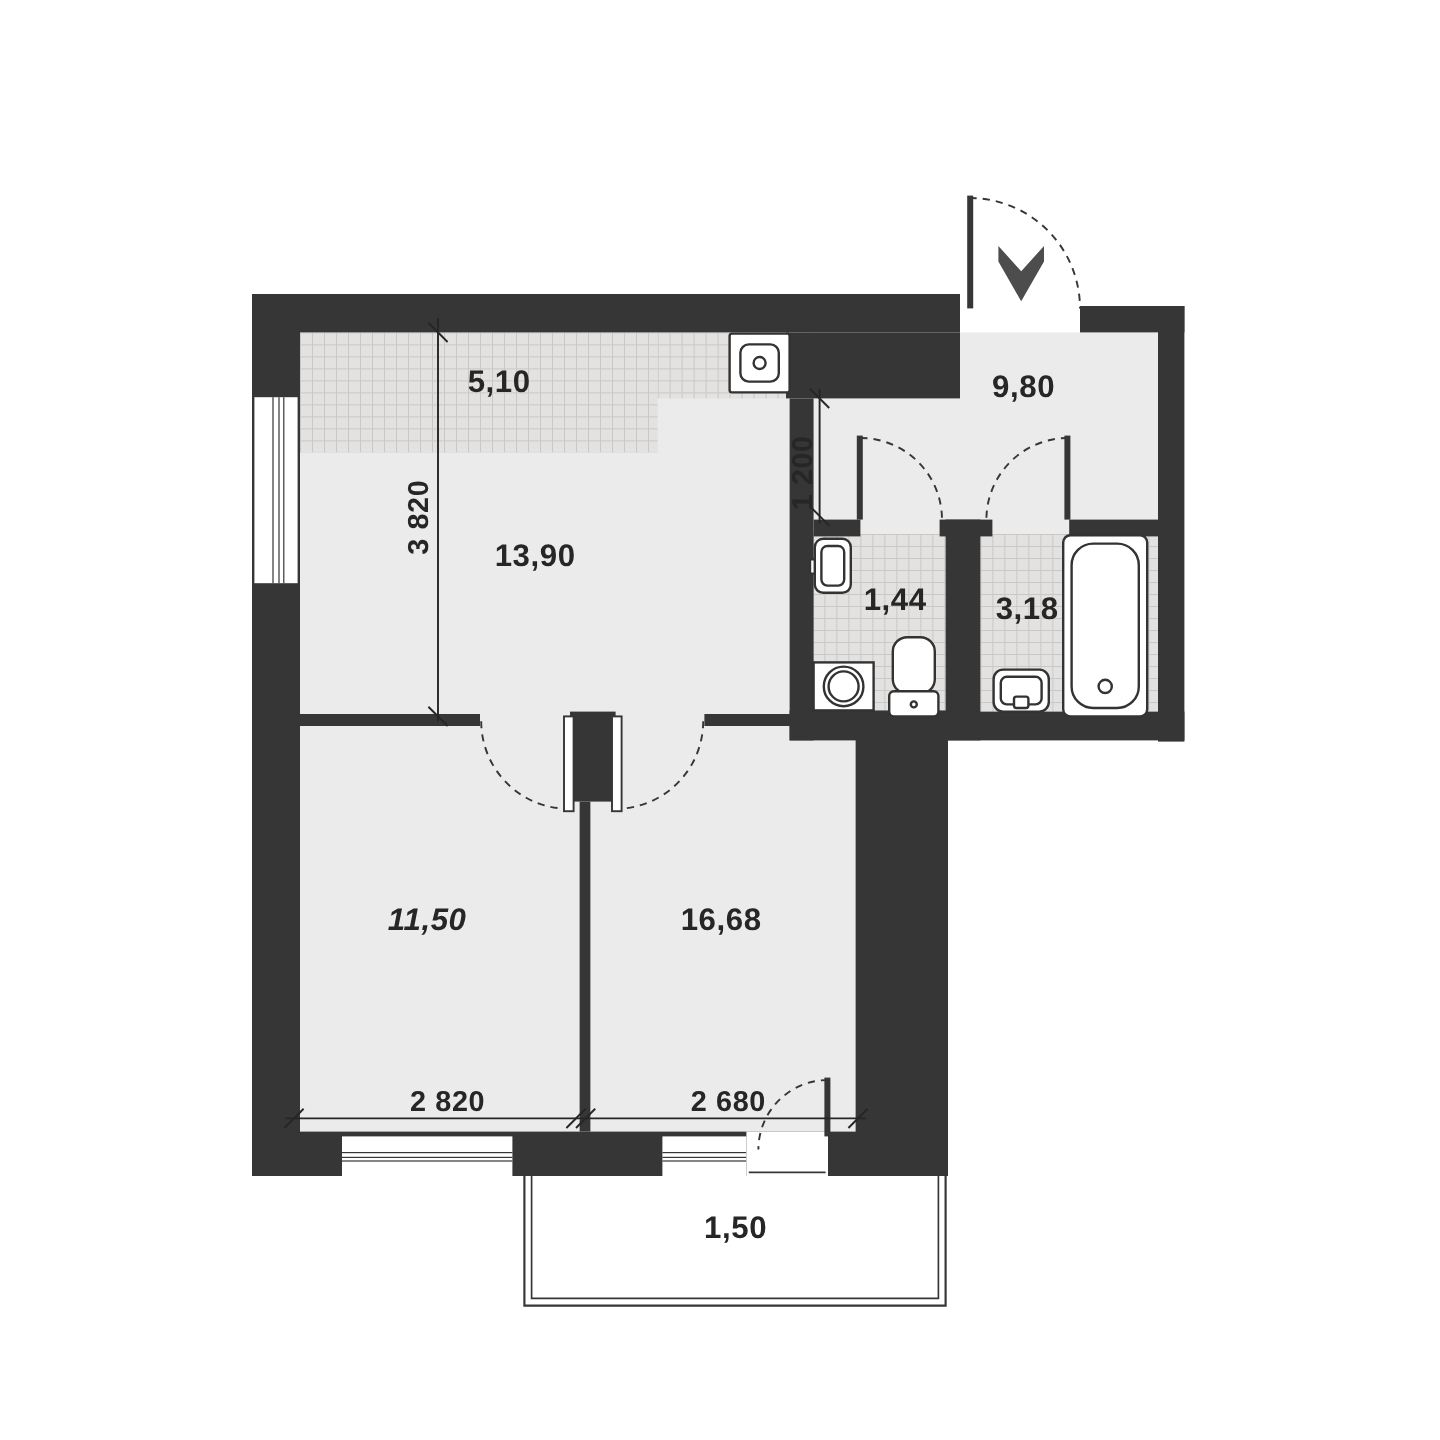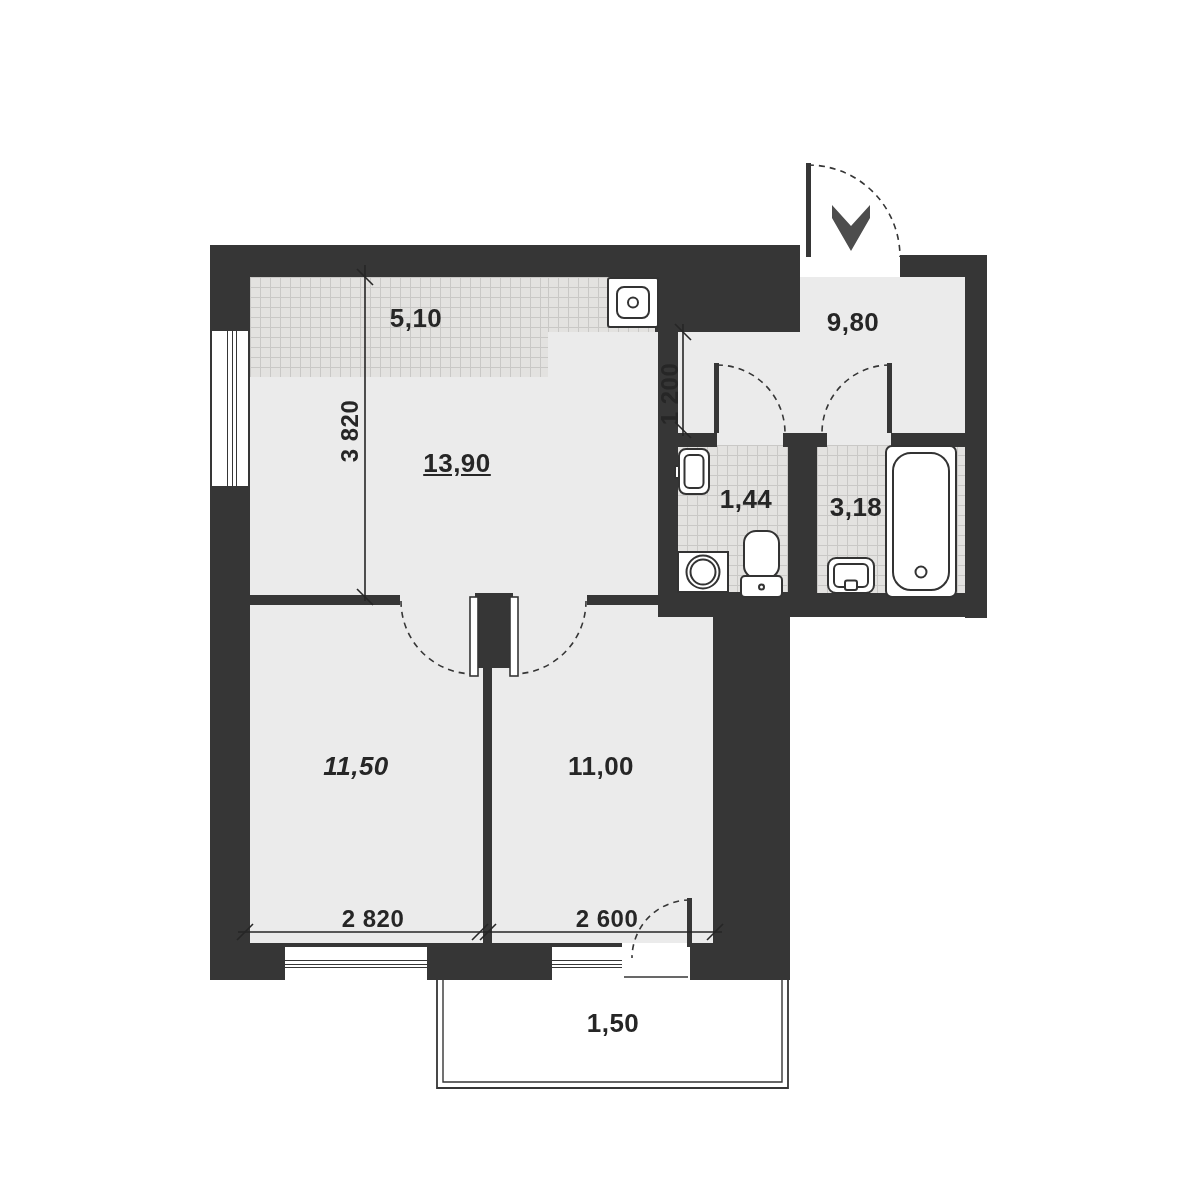--- a/index.html
+++ b/index.html
@@ -157,26 +157,26 @@
     <g>
       <line class="dimline" x1="238" y1="932" x2="722" y2="932"></line>
       <line class="dimline" x1="237" y1="940" x2="253" y2="924"></line>
       <line class="dimline" x1="472" y1="940" x2="488" y2="924"></line>
       <line class="dimline" x1="480" y1="940" x2="496" y2="924"></line>
       <line class="dimline" x1="707" y1="940" x2="723" y2="924"></line>
     </g>
   </svg>
 
   <div class="room-label" style="left:416px;top:318px;">5,10</div>
-  <div class="room-label" style="left:457px;top:463px;text-decoration:underline;">13,90</div>
+  <div class="room-label" style="left:446px;top:463px;">13,90</div>
   <div class="room-label" style="left:853px;top:322px;">9,80</div>
   <div class="room-label" style="left:746px;top:499px;">1,44</div>
   <div class="room-label" style="left:856px;top:507px;">3,18</div>
   <div class="room-label" style="left:356px;top:766px;font-style:italic;">11,50</div>
-  <div class="room-label" style="left:601px;top:766px;">11,00</div>
+  <div class="room-label" style="left:601px;top:766px;">16,68</div>
   <div class="room-label" style="left:613px;top:1023px;">1,50</div>
 
   <div class="dim-label rot" style="left:350px;top:431px;">3 820</div>
   <div class="dim-label rot" style="left:670px;top:394px;">1 200</div>
   <div class="dim-label" style="left:373px;top:919px;">2 820</div>
-  <div class="dim-label" style="left:607px;top:919px;">2 600</div>
+  <div class="dim-label" style="left:607px;top:919px;">2 680</div>
 
 </div>
 
 </body></html>

